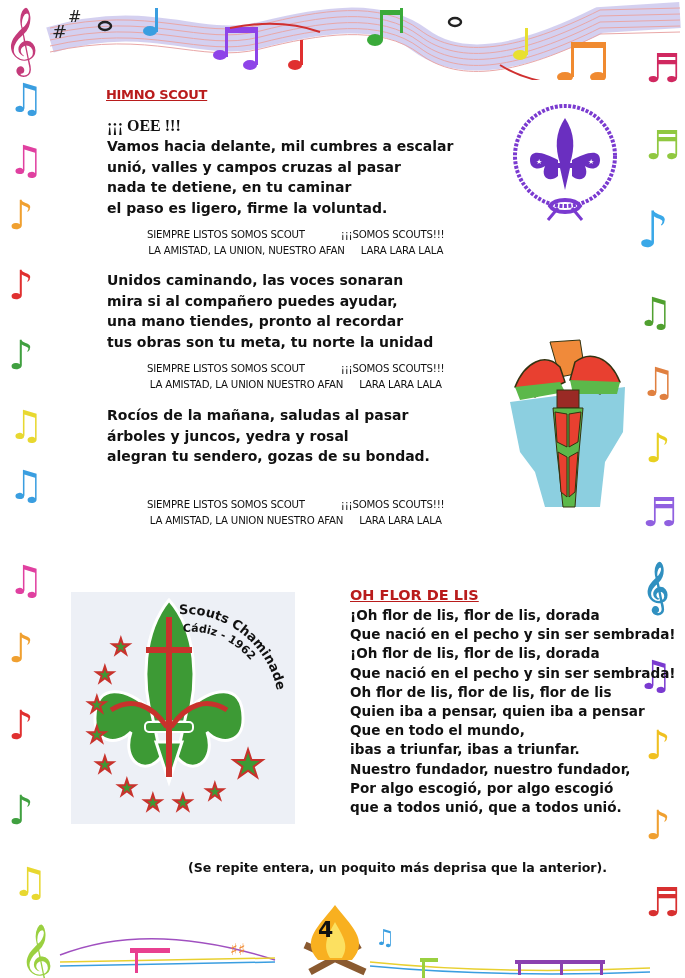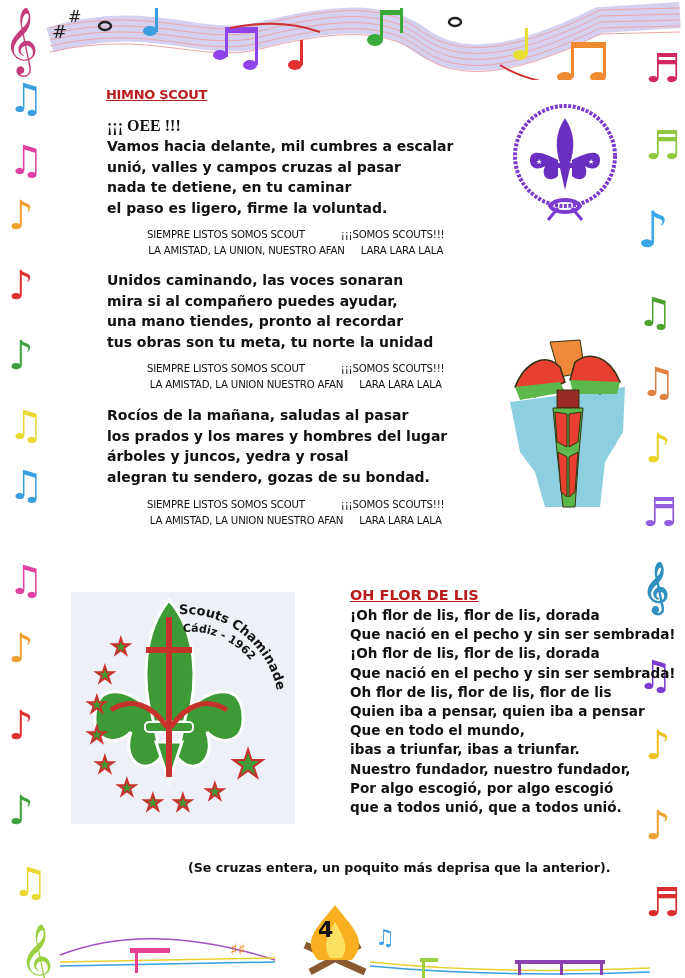--- a/index.html
+++ b/index.html
@@ -119,21 +119,20 @@
   <div>una mano tiendes, pronto al recordar</div>
   <div>tus obras son tu meta, tu norte la unidad</div>
 </div>
 <div class="chorus" style="top:361px">
   <div><span>SIEMPRE LISTOS SOMOS SCOUT</span><span class="gap"></span><span>¡¡¡SOMOS SCOUTS!!!</span></div>
   <div><span>LA AMISTAD, LA UNION NUESTRO AFAN</span><span class="gap2"></span><span>LARA LARA LALA</span></div>
 </div>
 
 <div class="verse" style="top:405px">
   <div>Rocíos de la mañana, saludas al pasar</div>
-  <div>los prados y los mares y hombres del lugar</div>
   <div>árboles y juncos, yedra y rosal</div>
   <div>alegran tu sendero, gozas de su bondad.</div>
 </div>
 <div class="chorus" style="top:497px">
   <div><span>SIEMPRE LISTOS SOMOS SCOUT</span><span class="gap"></span><span>¡¡¡SOMOS SCOUTS!!!</span></div>
   <div><span>LA AMISTAD, LA UNION NUESTRO AFAN</span><span class="gap2"></span><span>LARA LARA LALA</span></div>
 </div>
 
 <svg class="emblem" viewBox="0 0 110 130">
   <circle cx="55" cy="58" r="50" fill="#fff" stroke="#7a3ad0" stroke-width="4" stroke-dasharray="3 1.5"></circle>
@@ -199,21 +198,21 @@
       <text x="24" y="180">★</text>
         <text x="46" y="203">★</text>
         <text x="72" y="218">★</text>
         <text x="102" y="218">★</text>
       <text x="134" y="207">★</text>
         <text x="160" y="185" font-size="38">★</text>
     </g>
   </svg>
 </div>
 
-<div class="footnote">(Se cruzas entera, un poquito más deprisa que la anterior).</div>
+<div class="footnote">(Se repite entera, un poquito más deprisa que la anterior).</div>
 
 <svg class="banner-bottom" viewBox="0 0 685 78">
   <path d="M60 55 Q150 20,275 60" stroke="#a050c0" stroke-width="1.5" fill="none"></path>
   <path d="M60 62 L275 58" stroke="#e8d030" stroke-width="1.5"></path>
   <path d="M60 66 L275 62" stroke="#3a9ee0" stroke-width="1.5"></path>
   <path d="M370 62 Q500 75,650 68" stroke="#e8d030" stroke-width="1.5" fill="none"></path>
   <path d="M370 66 Q500 78,650 72" stroke="#3a9ee0" stroke-width="1.5" fill="none"></path>
   <text x="20" y="75" font-size="56" fill="#9ad040">𝄞</text>
   <rect x="130" y="48" width="40" height="5" fill="#e84090"></rect>
     <rect x="135" y="48" width="3" height="25" fill="#e84090"></rect>

